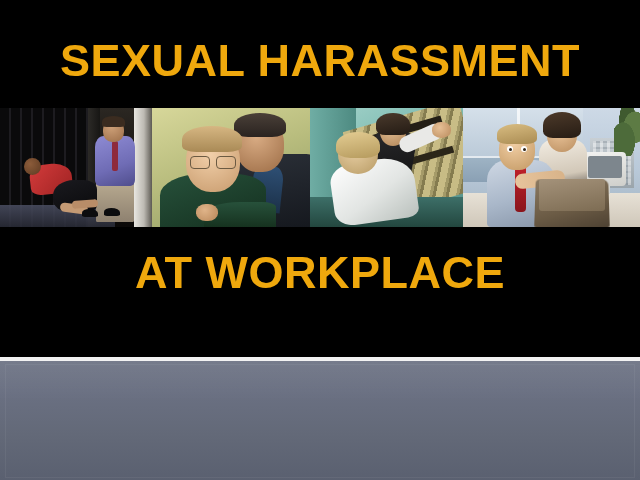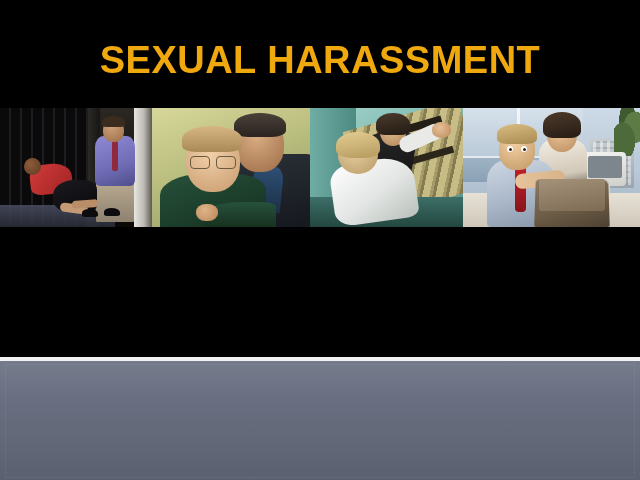--- a/index.html
+++ b/index.html
@@ -31,21 +31,21 @@
     width: 640px;
     height: 108px;
     display: flex;
     align-items: center;
     justify-content: center;
   }
   .main-title {
     color: #EFA80D;
     font-family: "Liberation Sans", sans-serif;
     font-weight: bold;
-    font-size: 38px;
+    font-size: 45px;
     letter-spacing: 0.5px;
     line-height: 1;
     white-space: nowrap;
     margin: 0;
     padding: 0;
     transform: translateY(6px);
   }
 
   
   .photo-strip {
@@ -540,19 +540,22 @@
       <div class="p4-man-head"></div>
       <div class="p4-man-hair"></div>
       <div class="p4-eye l"></div>
       <div class="p4-eye r"></div>
       <div class="p4-laptop"></div>
       <div class="p4-laptop-screen"></div>
     </div>
 
   </div>
 
+  <div class="subtitle-zone">
+    <h2 class="sub-title">AT WORKPLACE</h2>
+  </div>
 
   <div class="bottom-panel">
     <div class="panel-sheen"></div>
     <div class="bottom-panel-inner"></div>
   </div>
 
 </div>
 
 </body></html>

